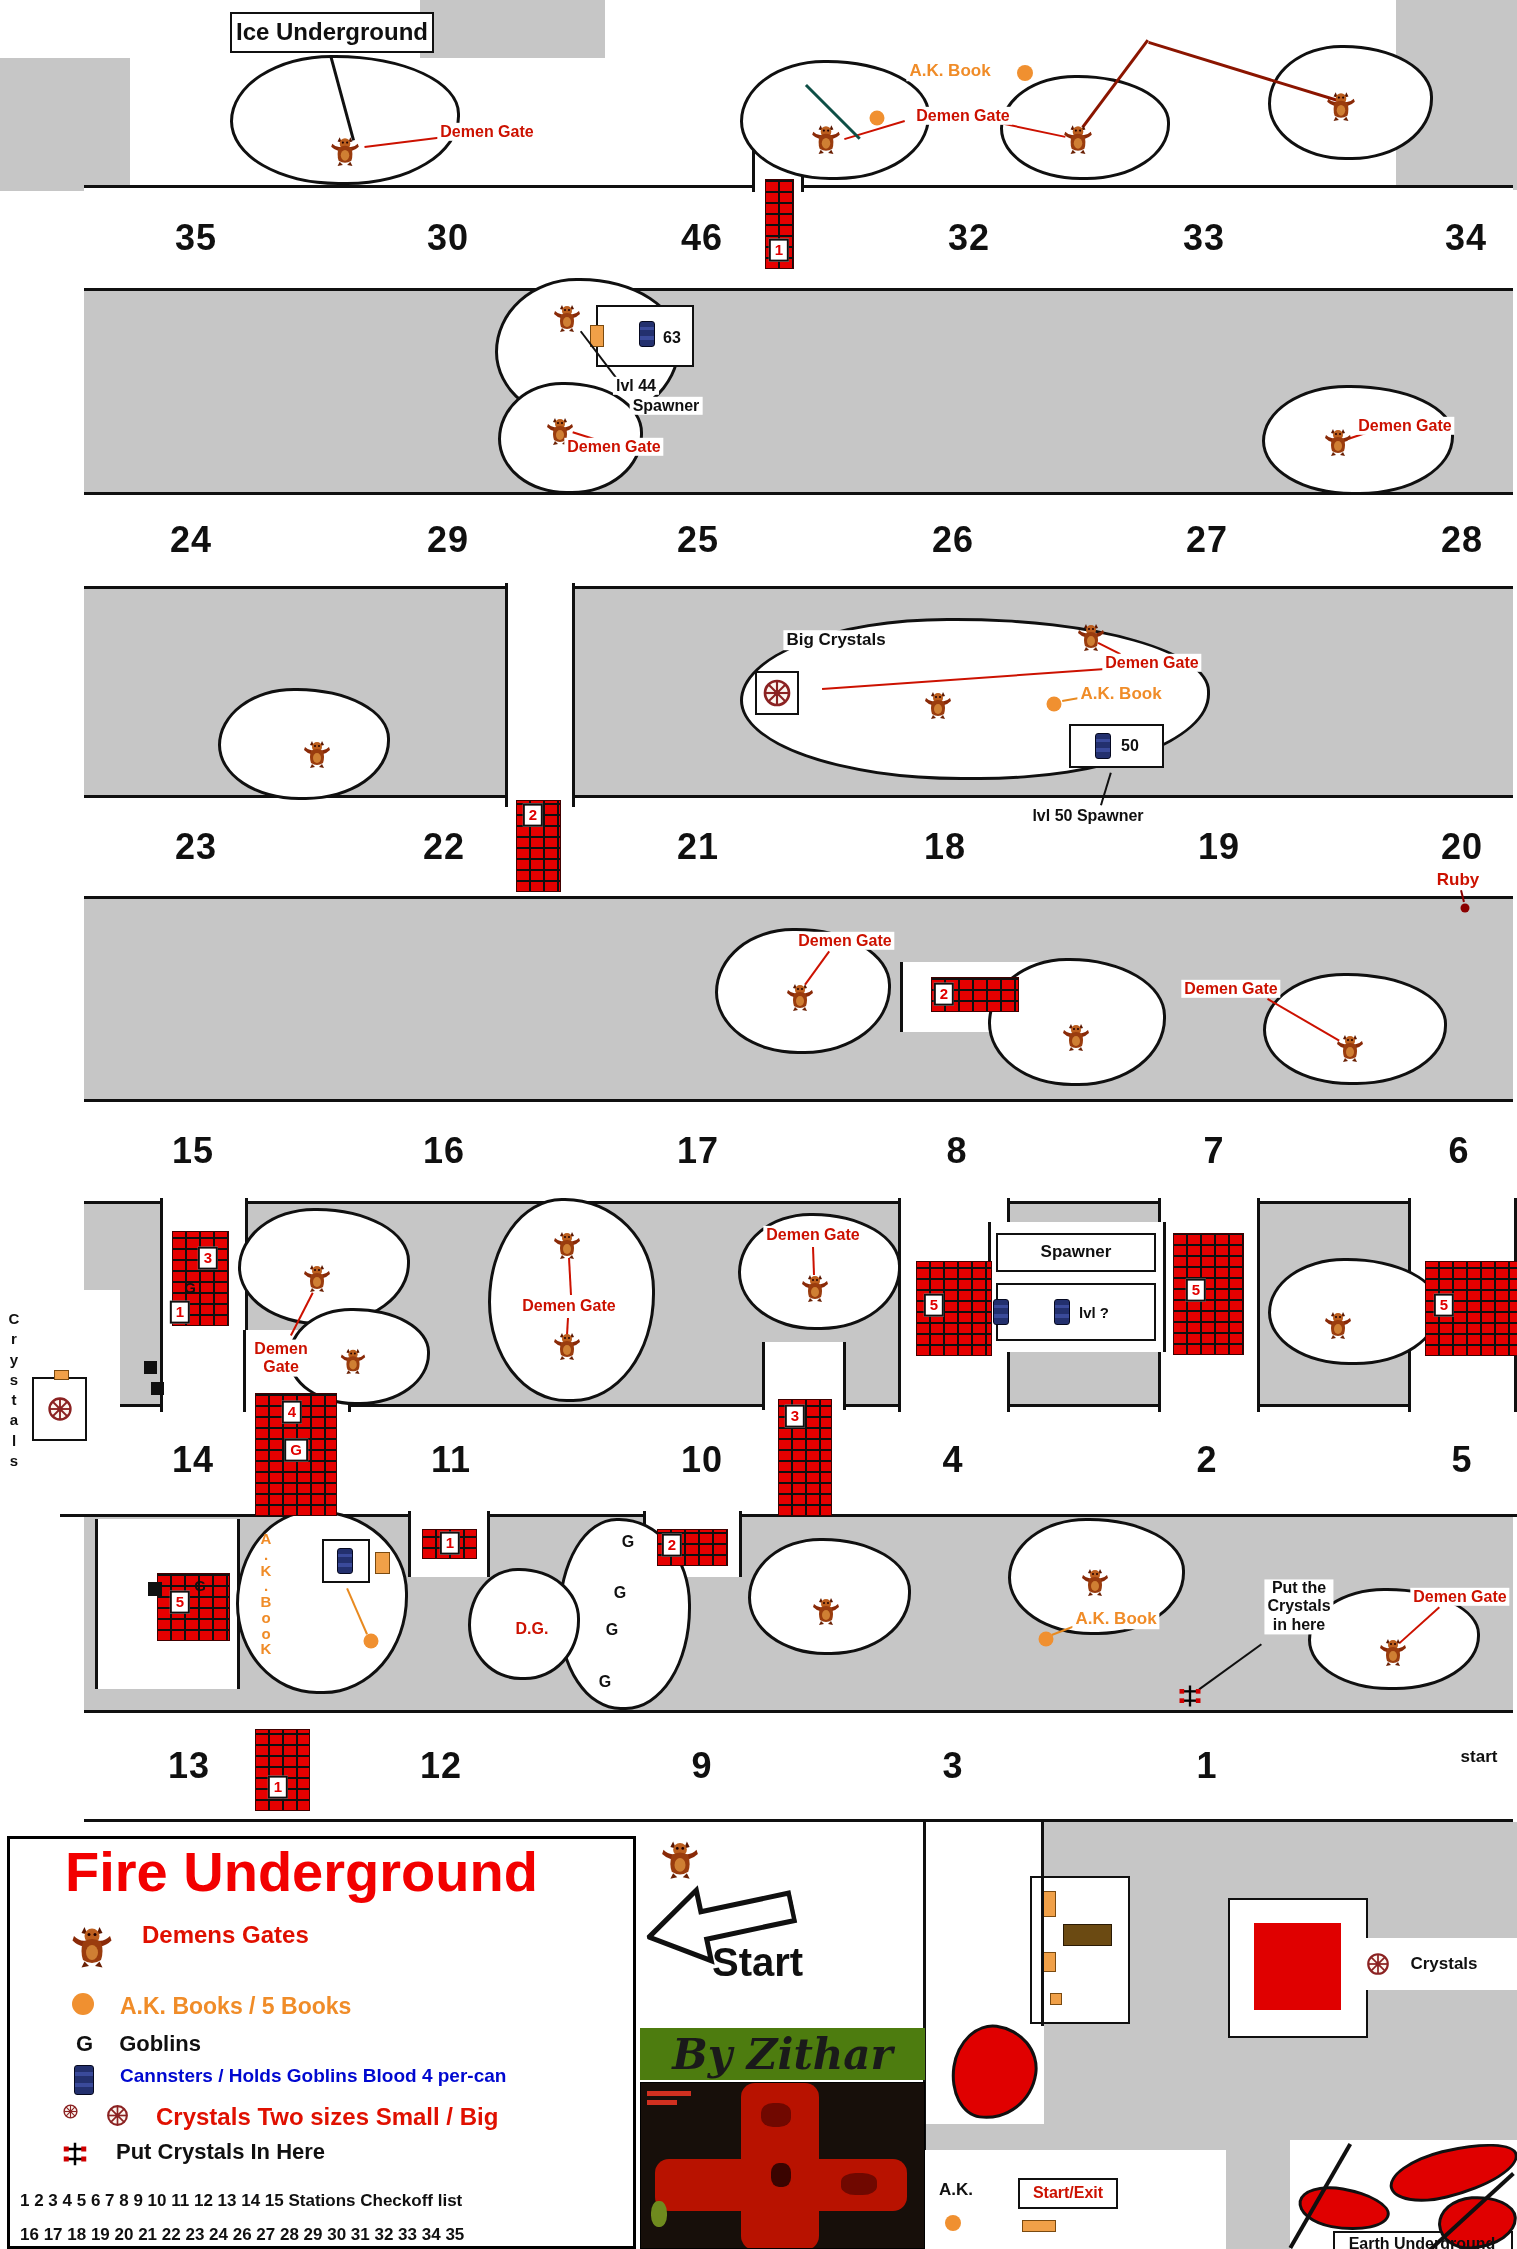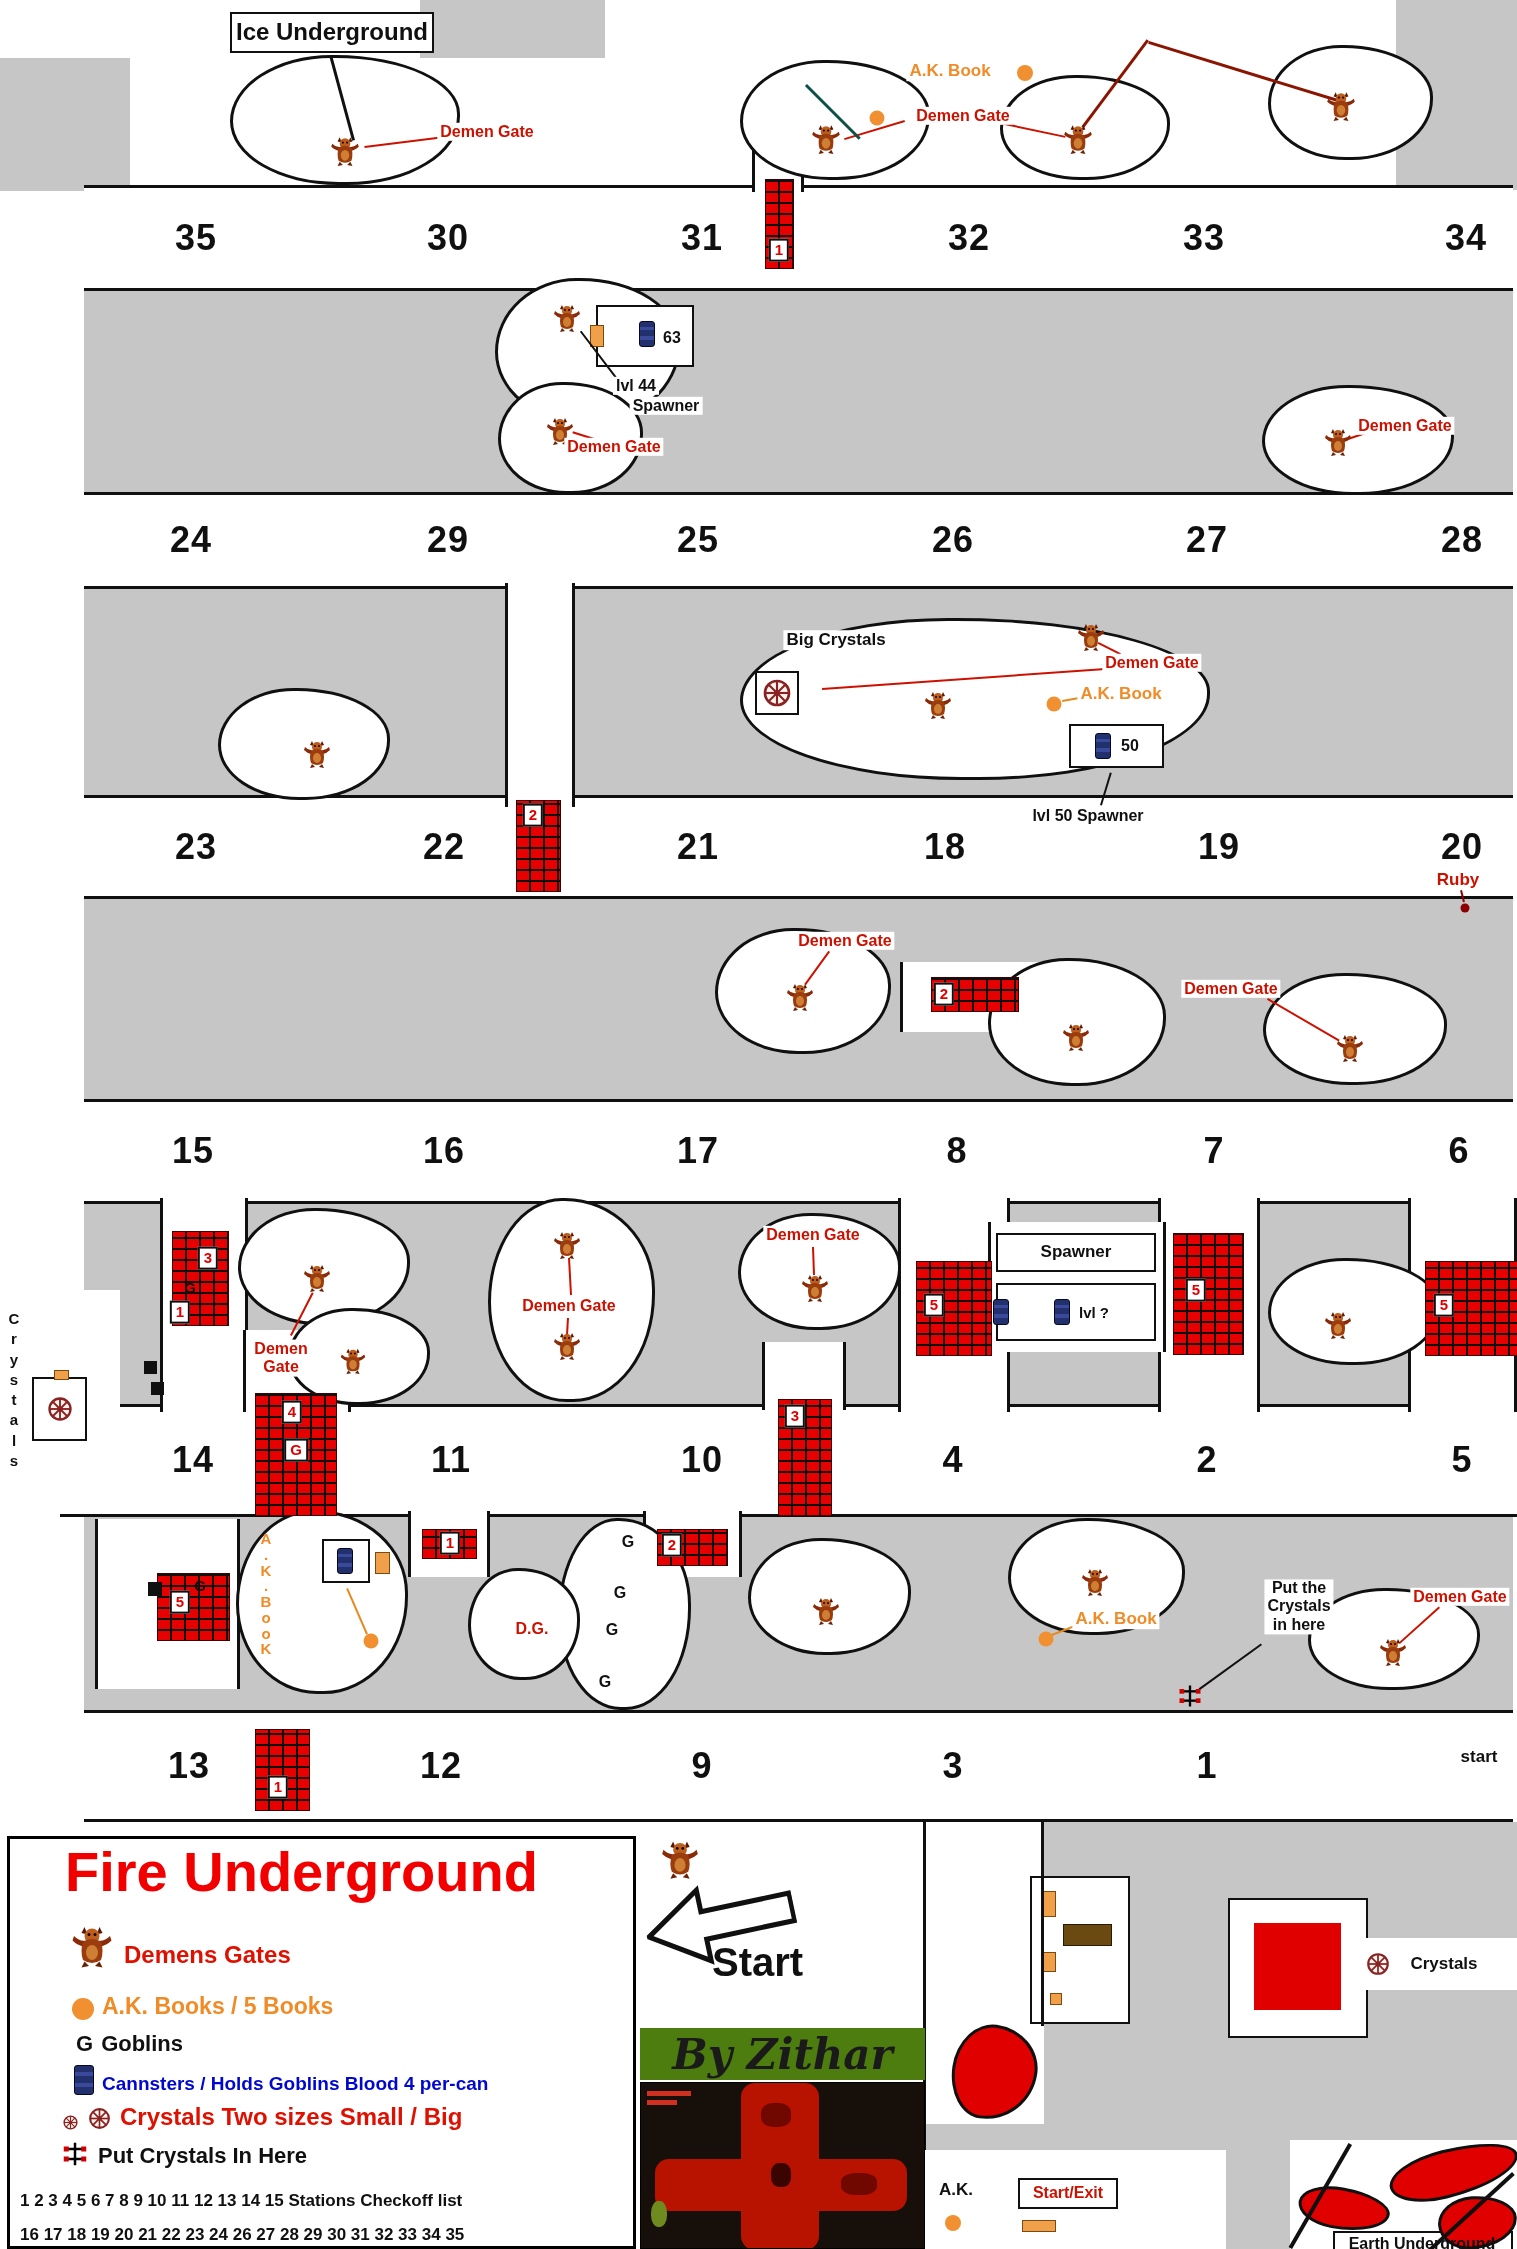--- a/index.html
+++ b/index.html
@@ -35,21 +35,21 @@
   .lv-rp{color:#cc1100}
   .lv-o{color:#f08c28;background:#fff;padding:0 3px}
   .lv-op{color:#f08c28}
   .lv-k{color:#101010;background:#fff;padding:0 3px}
   .lv-kp{color:#101010}
   .lv-g{color:#101010}
   .lv-b{color:#e00000;background:#fff;border:2px solid #101010;padding:0 4px;line-height:1.25}
   
   #legend{position:absolute;left:7px;top:1836px;width:629px;height:413px;background:#fff;border:3px solid #000}
   .lg-title{position:absolute;left:55px;top:0;font-size:56px;font-weight:bold;color:#f20000;white-space:nowrap}
-  .lg-row{position:absolute;display:flex;align-items:flex-end;gap:8px;white-space:nowrap}
+  .lg-row{position:absolute;display:flex;align-items:flex-start;gap:26px;white-space:nowrap}
   .lgic{display:inline-block}
   .lgt{font-weight:bold}
   .lg-red{color:#e01000;font-size:24px}
   .lg-orange{color:#f08c28;font-size:23px}
   .lg-black{color:#101010;font-size:22px}
   .lg-blue{color:#0008d0;font-size:19px}
   .lg-dot{width:22px;height:22px;border-radius:50%;background:#f09030;display:inline-block}
   .canL{width:20px;height:30px;display:inline-block;
         background:linear-gradient(180deg,#23306e 0 20%,#3a4a9a 20% 35%,#23306e 35% 60%,#3a4a9a 60% 75%,#23306e 75% 100%);
         border:1px solid #05081f;border-radius:3px}
@@ -600,21 +600,21 @@
       </div>
       <div class="dot" style="left: 1025px; top: 73px; width: 16px; height: 16px; background: rgb(240, 144, 48);"></div>
       <div class="dot" style="left: 877px; top: 118px; width: 15px; height: 15px; background: rgb(240, 144, 48);"></div>
       <div class="dot" style="left: 1054px; top: 704px; width: 15px; height: 15px; background: rgb(240, 144, 48);"></div>
       <div class="dot" style="left: 371px; top: 1641px; width: 15px; height: 15px; background: rgb(240, 144, 48);"></div>
       <div class="dot" style="left: 1046px; top: 1639px; width: 15px; height: 15px; background: rgb(240, 144, 48);"></div>
       <div class="dot" style="left: 953px; top: 2223px; width: 16px; height: 16px; background: rgb(240, 144, 48);"></div>
       <div class="dot" style="left: 1465px; top: 908px; width: 9px; height: 9px; background: rgb(139, 0, 0);"></div>
       <div class="room" style="left: 196px; top: 238px;">35</div>
       <div class="room" style="left: 448px; top: 238px;">30</div>
-      <div class="room" style="left: 702px; top: 238px;">31</div>
+      <div class="room" style="left: 702px; top: 238px;">46</div>
       <div class="room" style="left: 953px; top: 238px; margin-left: 16px;">32</div>
       <div class="room" style="left: 1204px; top: 238px;">33</div>
       <div class="room" style="left: 1466px; top: 238px;">34</div>
       <div class="room" style="left: 191px; top: 540px;">24</div>
       <div class="room" style="left: 448px; top: 540px;">29</div>
       <div class="room" style="left: 698px; top: 540px;">25</div>
       <div class="room" style="left: 953px; top: 540px;">26</div>
       <div class="room" style="left: 1207px; top: 540px;">27</div>
       <div class="room" style="left: 1462px; top: 540px;">28</div>
       <div class="room" style="left: 196px; top: 847px;">23</div>

